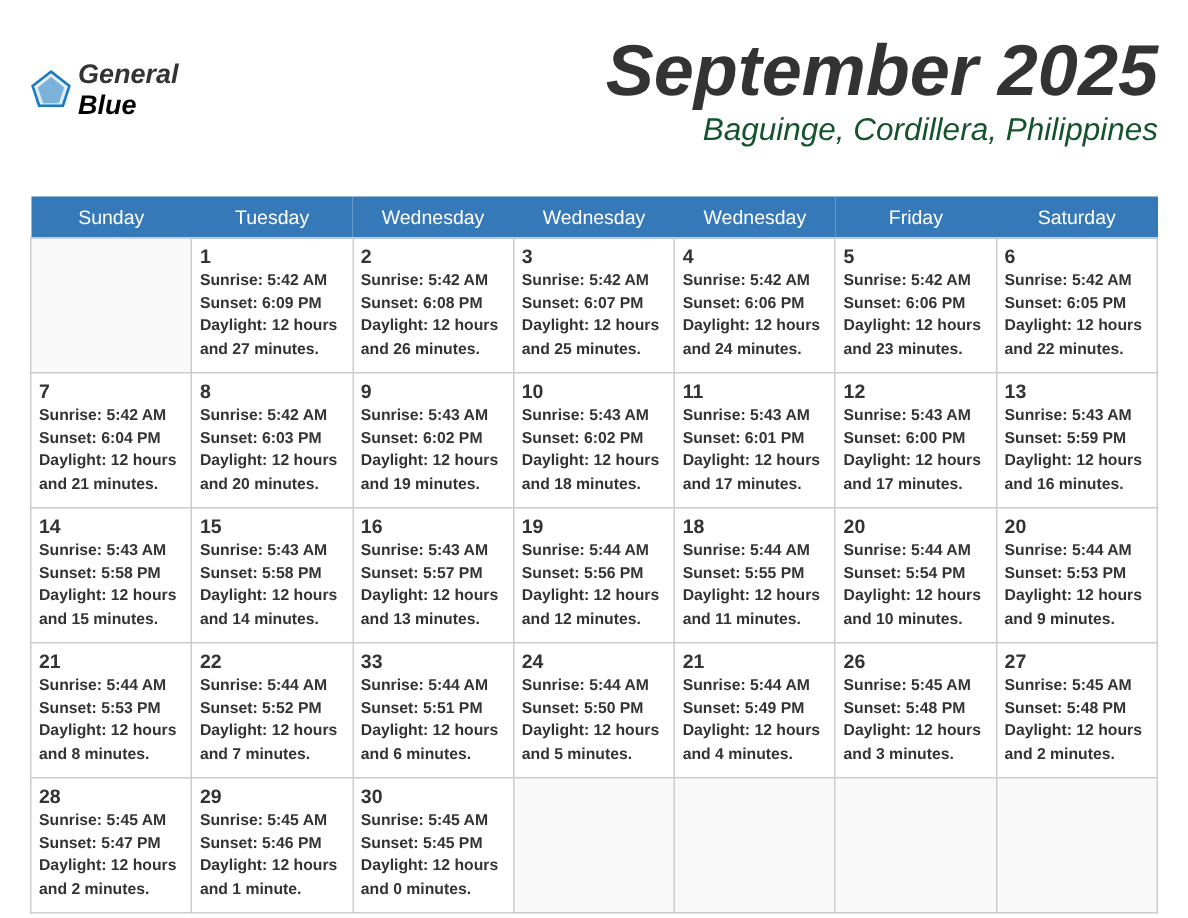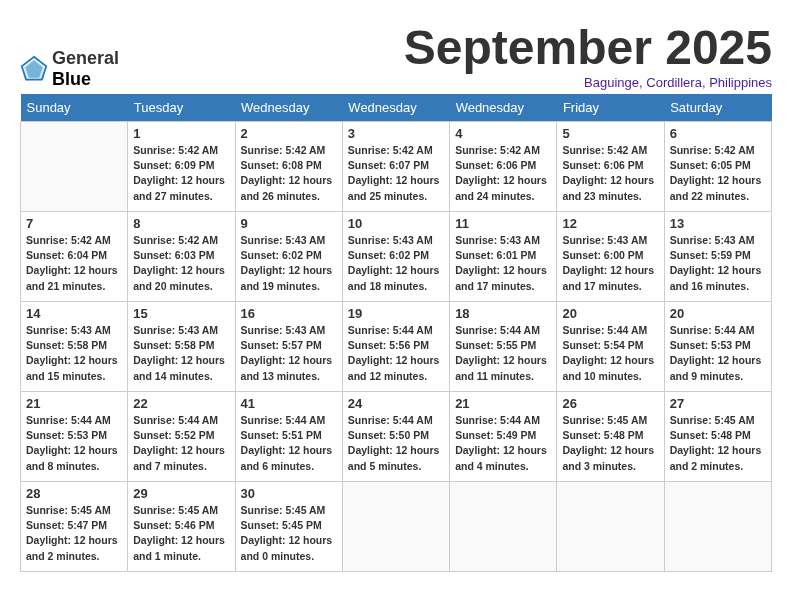--- a/index.html
+++ b/index.html
@@ -6,22 +6,23 @@
     body {
       font-family: Arial, sans-serif;
       background: #fff;
       width: 792px;
       min-height: 612px;
       padding: 20px;
     }
     .header-area {
       display: flex;
       justify-content: space-between;
-      align-items: flex-end;
-      margin-bottom: 4px;
+      align-items: center;
+      margin-bottom: 32px;
+      font-style: italic;
     }
     .logo {
       display: flex;
       align-items: center;
       gap: 4px;
     }
     .logo-text-general {
       font-size: 18px;
       font-weight: bold;
       color: #333;
@@ -37,32 +38,32 @@
     }
     .title-area {
       text-align: right;
     }
     .month-title {
       font-size: 48px;
       font-weight: bold;
       color: #333;
     }
     .location-title {
-      font-size: 13px;
-      color: #4c1d95;
+      font-size: 21px;
+      color: #14532d;
     }
     .calendar {
       width: 100%;
       border-collapse: collapse;
       font-size: 11px;
     }
     .calendar th {
       background: #3579b8;
       color: #fff;
-      text-align: left;
+      text-align: center;
       padding: 6px 6px;
       font-size: 13px;
       font-weight: normal;
     }
     .calendar td {
       border: 1px solid #ccc;
       vertical-align: top;
       padding: 4px 5px;
       width: 107px;
       min-height: 80px;
@@ -211,21 +212,21 @@
       <tr class="week-row">
         <td>
           <span class="day-number">21</span>
           <div class="day-info">Sunrise: 5:44 AM<br>Sunset: 5:53 PM<br>Daylight: 12 hours<br>and 8 minutes.</div>
         </td>
         <td>
           <span class="day-number">22</span>
           <div class="day-info">Sunrise: 5:44 AM<br>Sunset: 5:52 PM<br>Daylight: 12 hours<br>and 7 minutes.</div>
         </td>
         <td>
-          <span class="day-number">41</span>
+          <span class="day-number">33</span>
           <div class="day-info">Sunrise: 5:44 AM<br>Sunset: 5:51 PM<br>Daylight: 12 hours<br>and 6 minutes.</div>
         </td>
         <td>
           <span class="day-number">24</span>
           <div class="day-info">Sunrise: 5:44 AM<br>Sunset: 5:50 PM<br>Daylight: 12 hours<br>and 5 minutes.</div>
         </td>
         <td>
           <span class="day-number">21</span>
           <div class="day-info">Sunrise: 5:44 AM<br>Sunset: 5:49 PM<br>Daylight: 12 hours<br>and 4 minutes.</div>
         </td>

